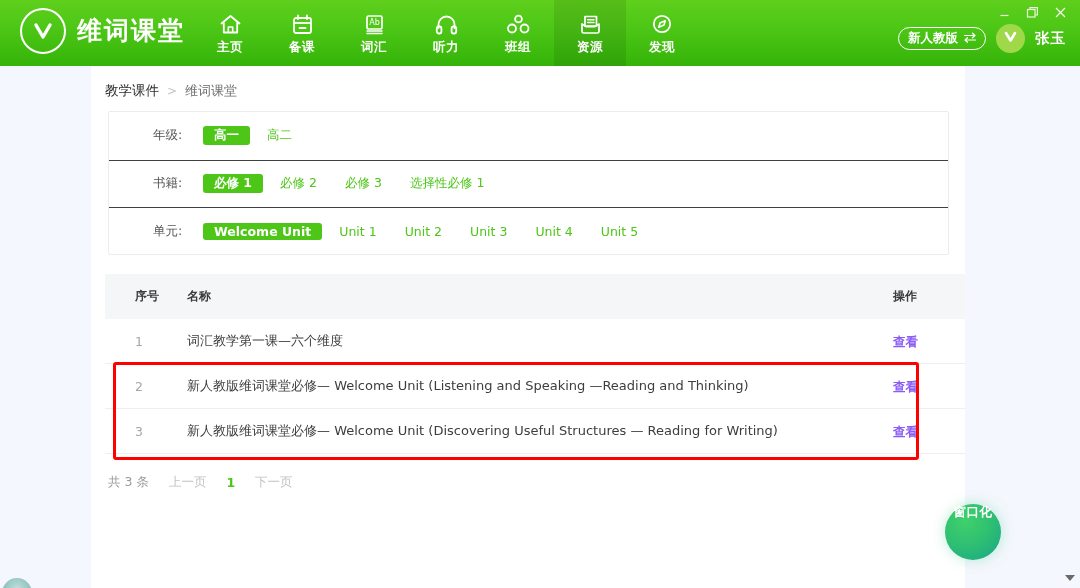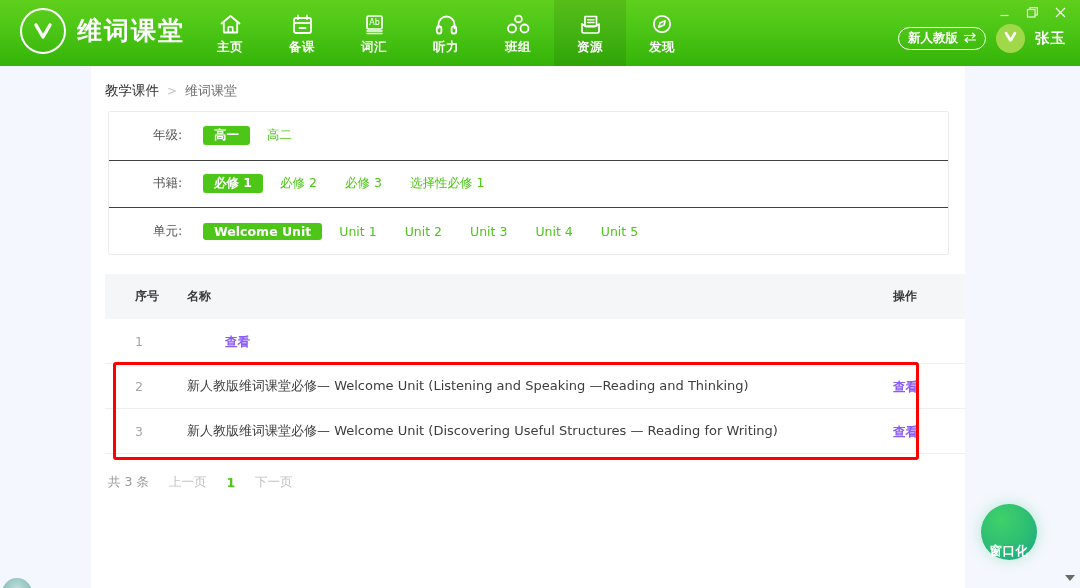--- a/index.html
+++ b/index.html
@@ -193,25 +193,25 @@
     position: absolute; left: 108px; top: 474px;
     display: flex; align-items: center; gap: 20px;
     font-family: "DejaVu Sans", sans-serif; font-size: 12.5px;
   }
   .pg-total { color: #9a9a9a; }
   .pg-btn { color: #c3c3c3; cursor: pointer; }
   .pg-num { color: #4dc618; font-weight: 700; cursor: pointer; }
 
   
   .float-btn {
-    position: absolute; left: 981px; top: 504px;
+    position: absolute; left: 945px; top: 504px;
     width: 56px; height: 56px; border-radius: 50%;
     background: radial-gradient(circle at 36% 28%, #3fd16b 0%, #2fbf72 48%, #16a588 100%);
     box-shadow: 0 0 14px rgba(60,200,140,0.35);
-    display: flex; align-items: flex-end; justify-content: center;
+    display: flex; align-items: flex-start; justify-content: center;
     cursor: pointer;
   }
   .float-btn span {
     color: #ffffff; font-size: 12.5px; font-weight: 700;
     font-family: "DejaVu Sans", sans-serif; letter-spacing: .5px;
   }
 
   .corner-orb {
     position: absolute; left: 2px; top: 578px;
     width: 30px; height: 30px; border-radius: 50%;
@@ -411,20 +411,21 @@
   <div class="table">
 
     <div class="thead">
       <div class="th col-idx">序号</div>
       <div class="th col-name">名称</div>
       <div class="th col-act">操作</div>
     </div>
 
     <div class="trow">
       <div class="td-idx">1</div>
+      <div class="td-name">词汇教学第一课—六个维度</div>
       <div class="td-act">
         <span class="view-link">查看</span>
       </div>
     </div>
 
     <div class="trow">
       <div class="td-idx">2</div>
       <div class="td-name">新人教版维词课堂必修— Welcome Unit (Listening and Speaking —Reading and Thinking)</div>
       <div class="td-act">
         <span class="view-link">查看</span>

